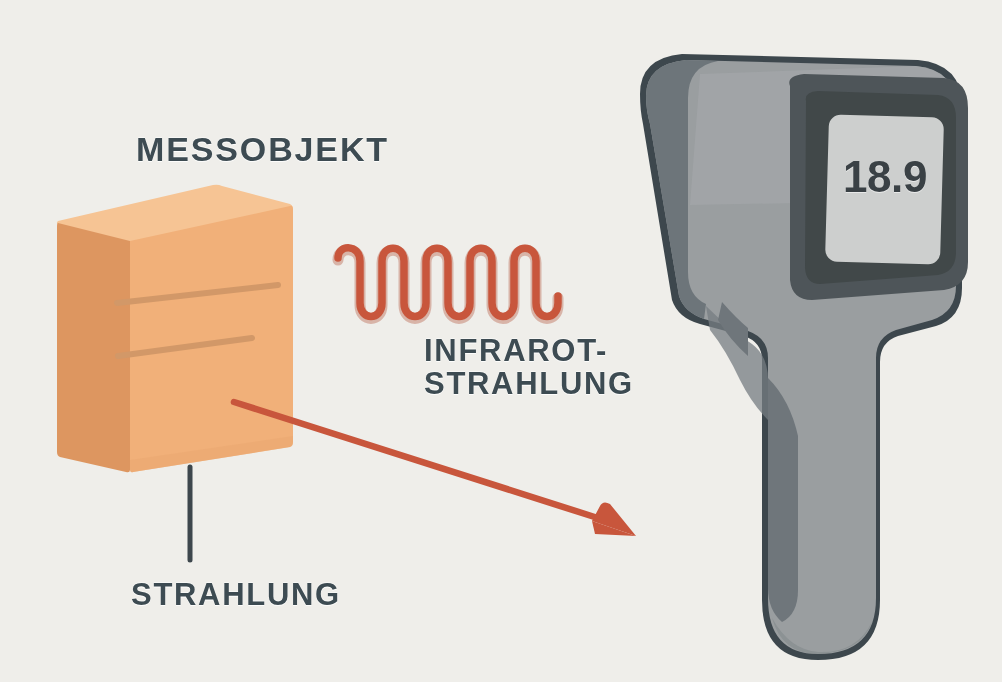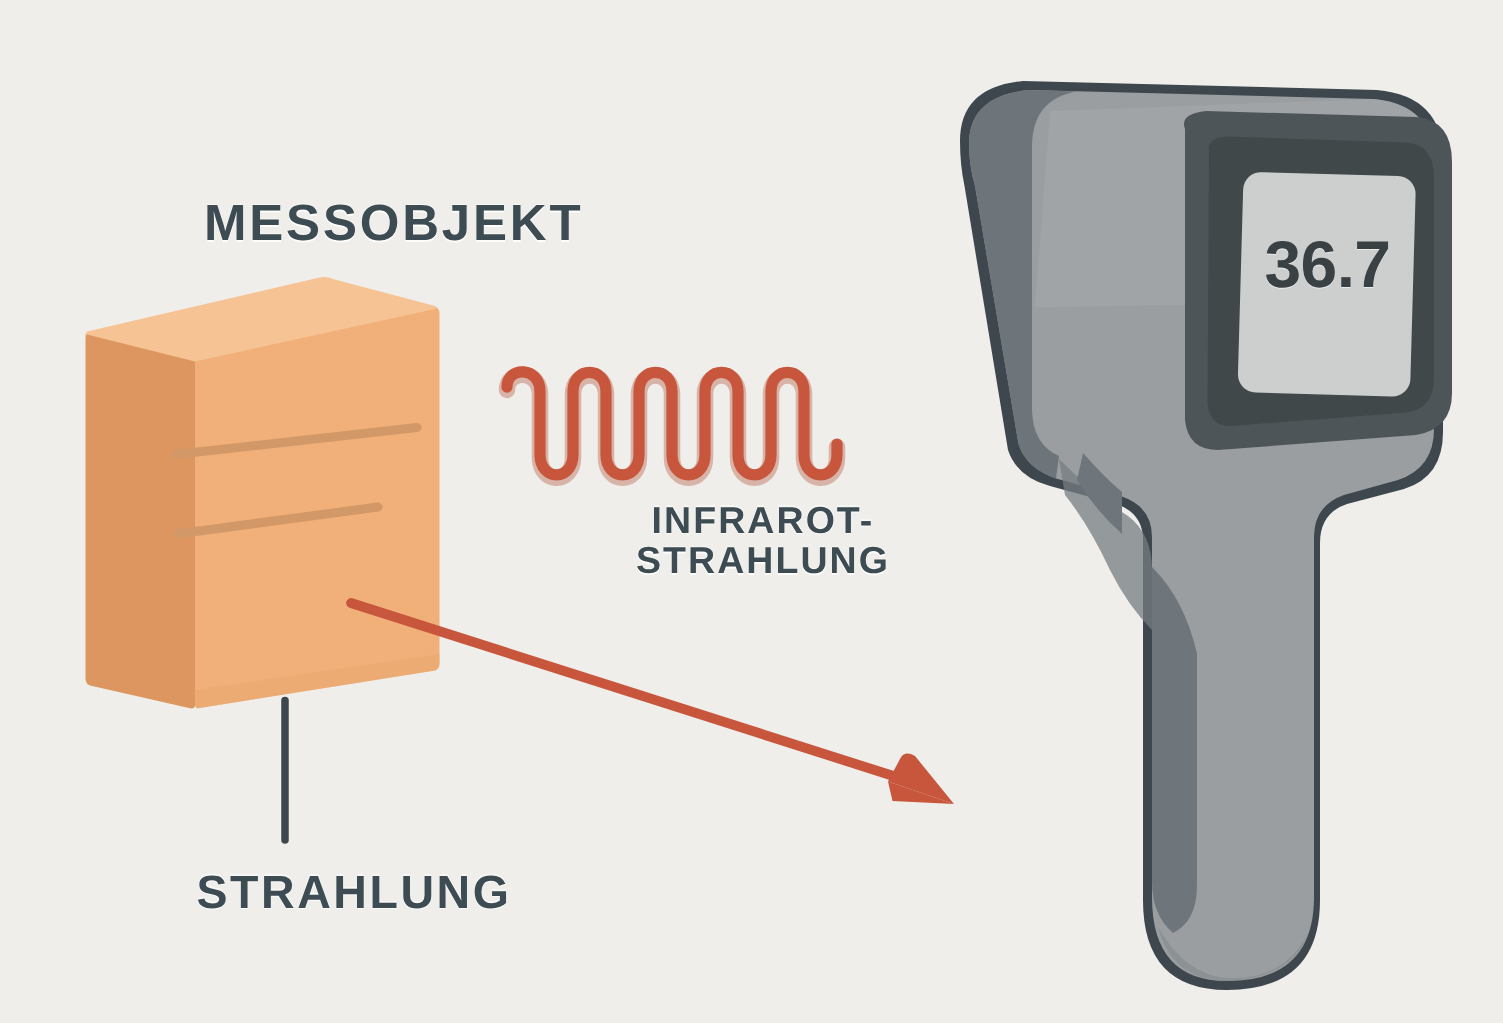--- a/index.html
+++ b/index.html
@@ -39,22 +39,21 @@
     margin-left: 35px;
   }
   #label-messobjekt {
     left: 101px;
     top: 131px;
     font-size: 34px;
   }
   #label-infrarot {
     left: 389px;
     top: 334px;
-    font-size: 25px;
-    text-align: center;
+    font-size: 31px;
   }
   #label-strahlung-bottom {
     left: 96px;
     top: 578px;
     font-size: 31px;
   }
   #label-temperatur {
     left: 494px;
     top: 578px;
     font-size: 31px;
@@ -224,15 +223,15 @@
     </g>
   </svg>
 
   <div class="label" id="label-messobjekt">MESSOBJEKT</div>
 
   <div class="label" id="label-infrarot"><span>INFRAROT-</span><br><span>STRAHLUNG</span></div>
 
   <div class="label" id="label-strahlung-bottom">STRAHLUNG</div>
 
 
-  <div id="display-value">36.7</div>
+  <div id="display-value">18.9</div>
 
 </div>
 
 </body></html>

